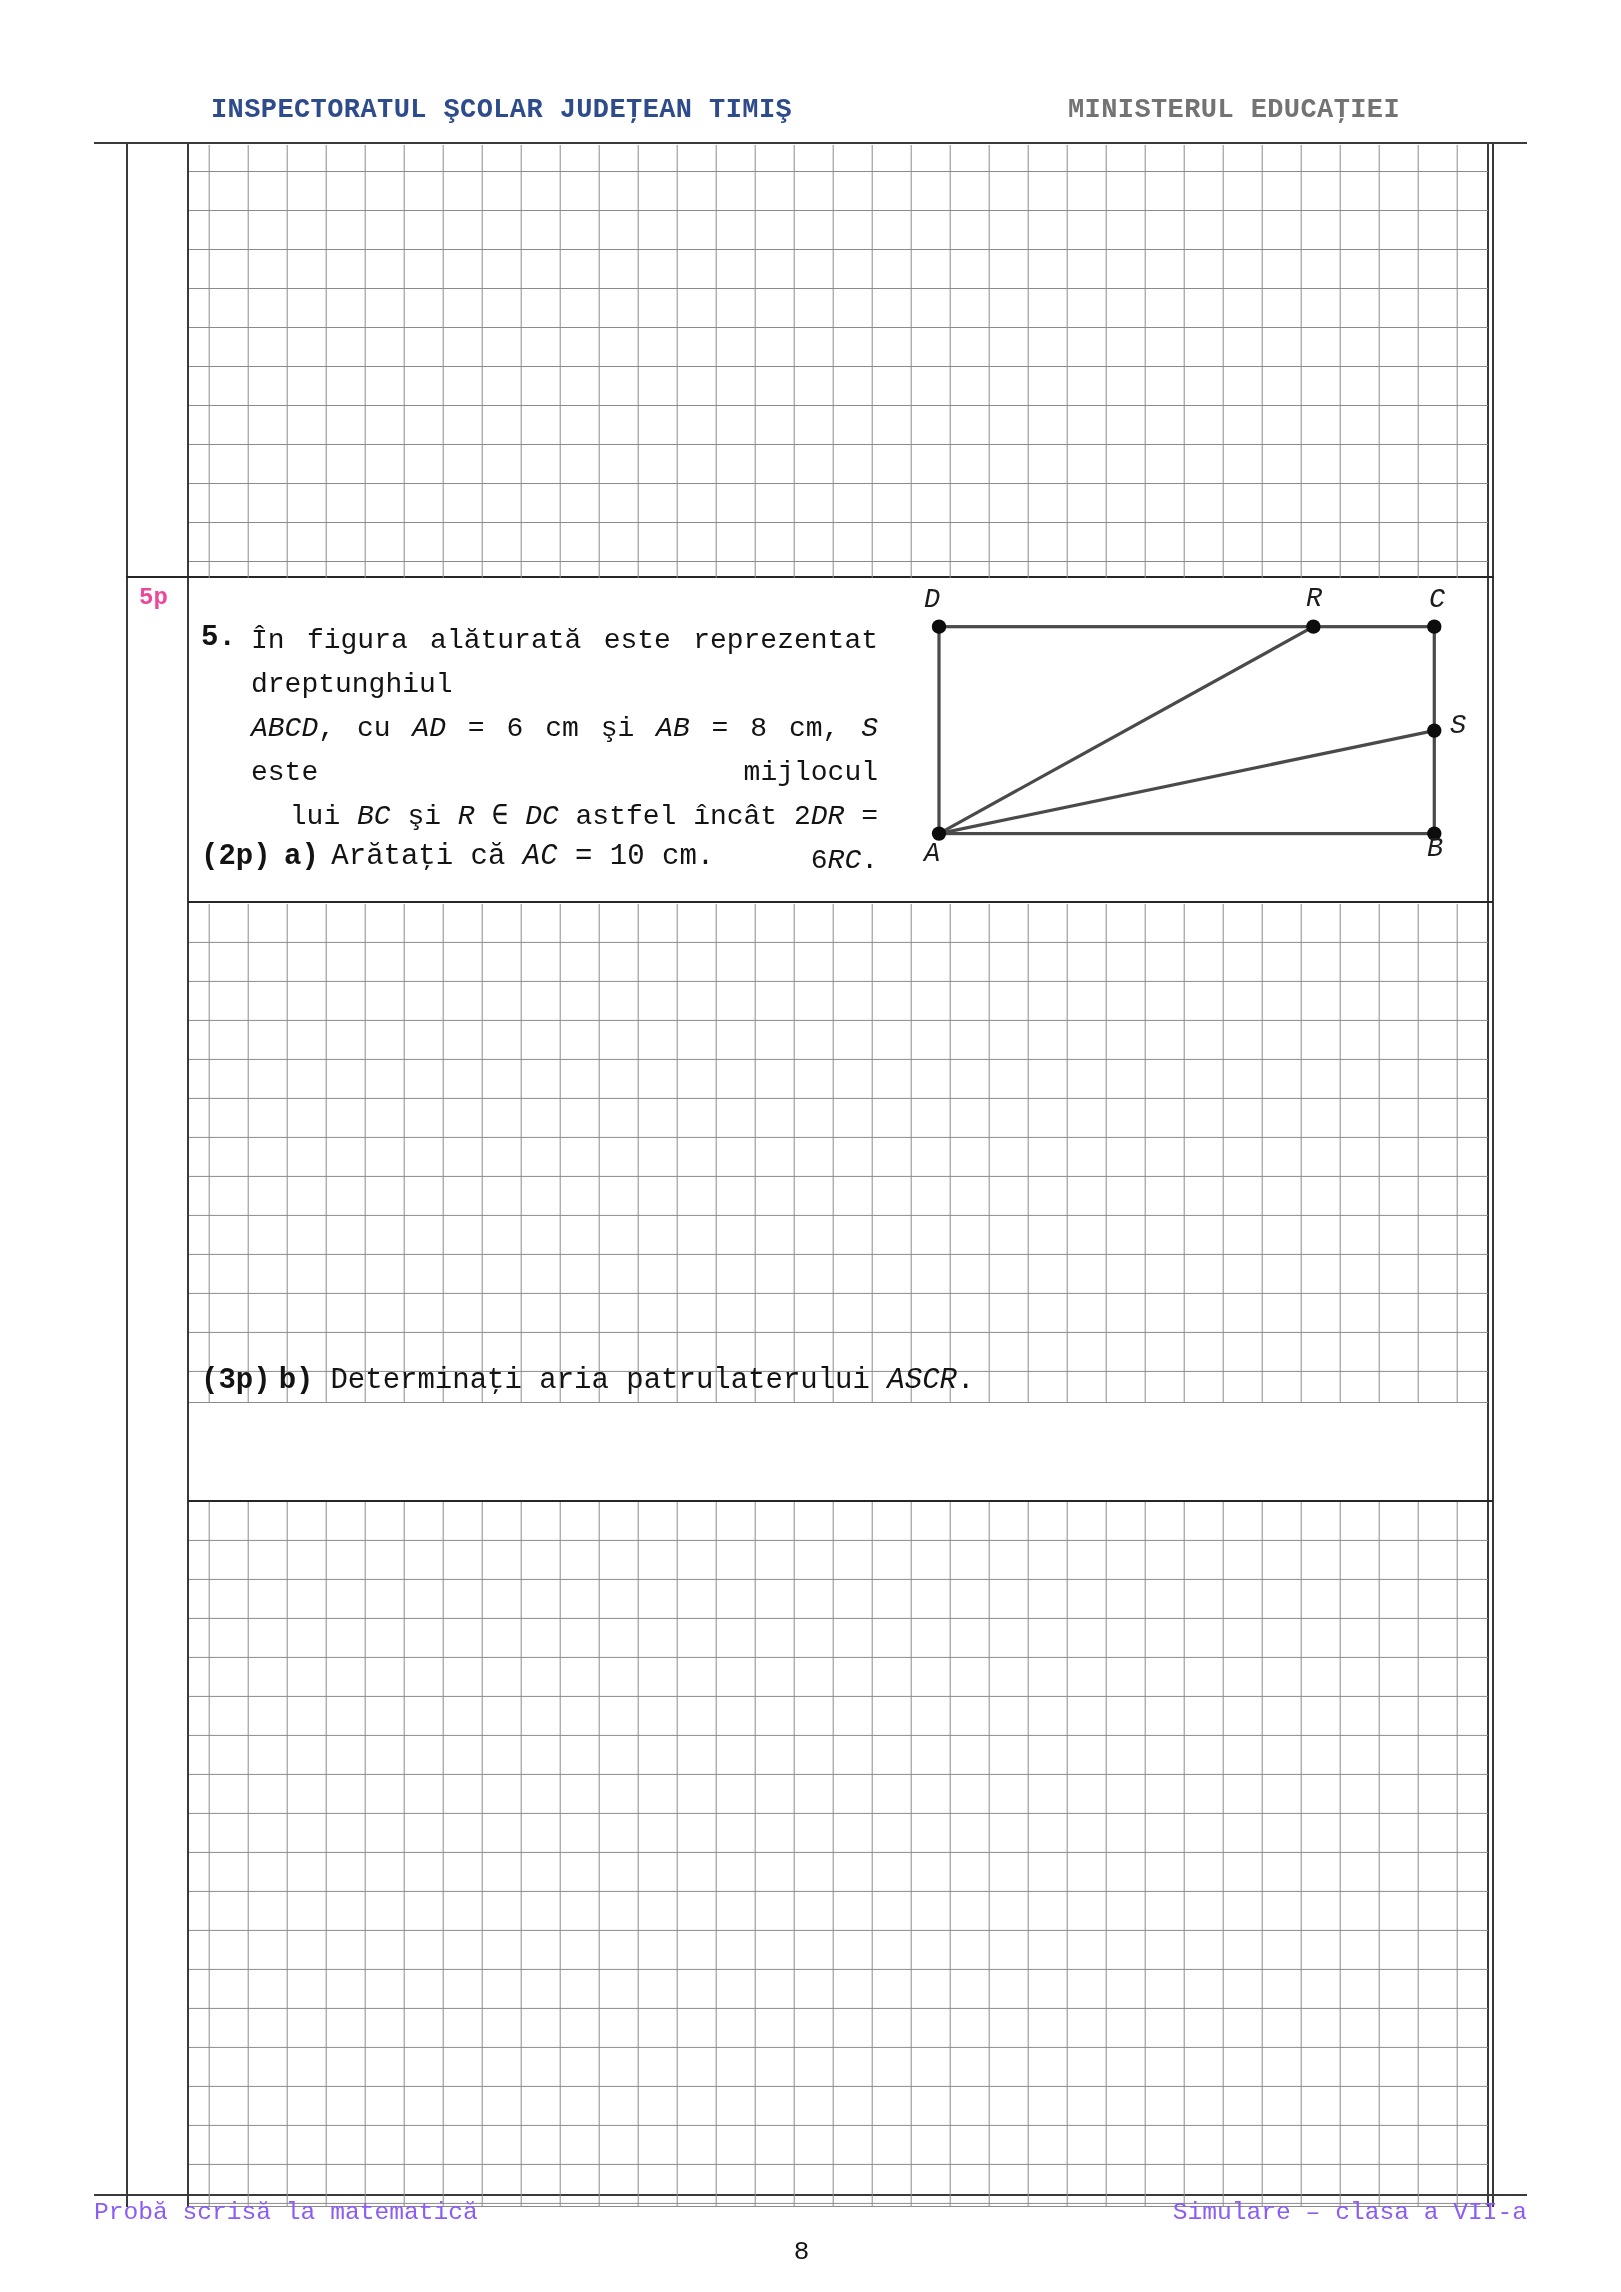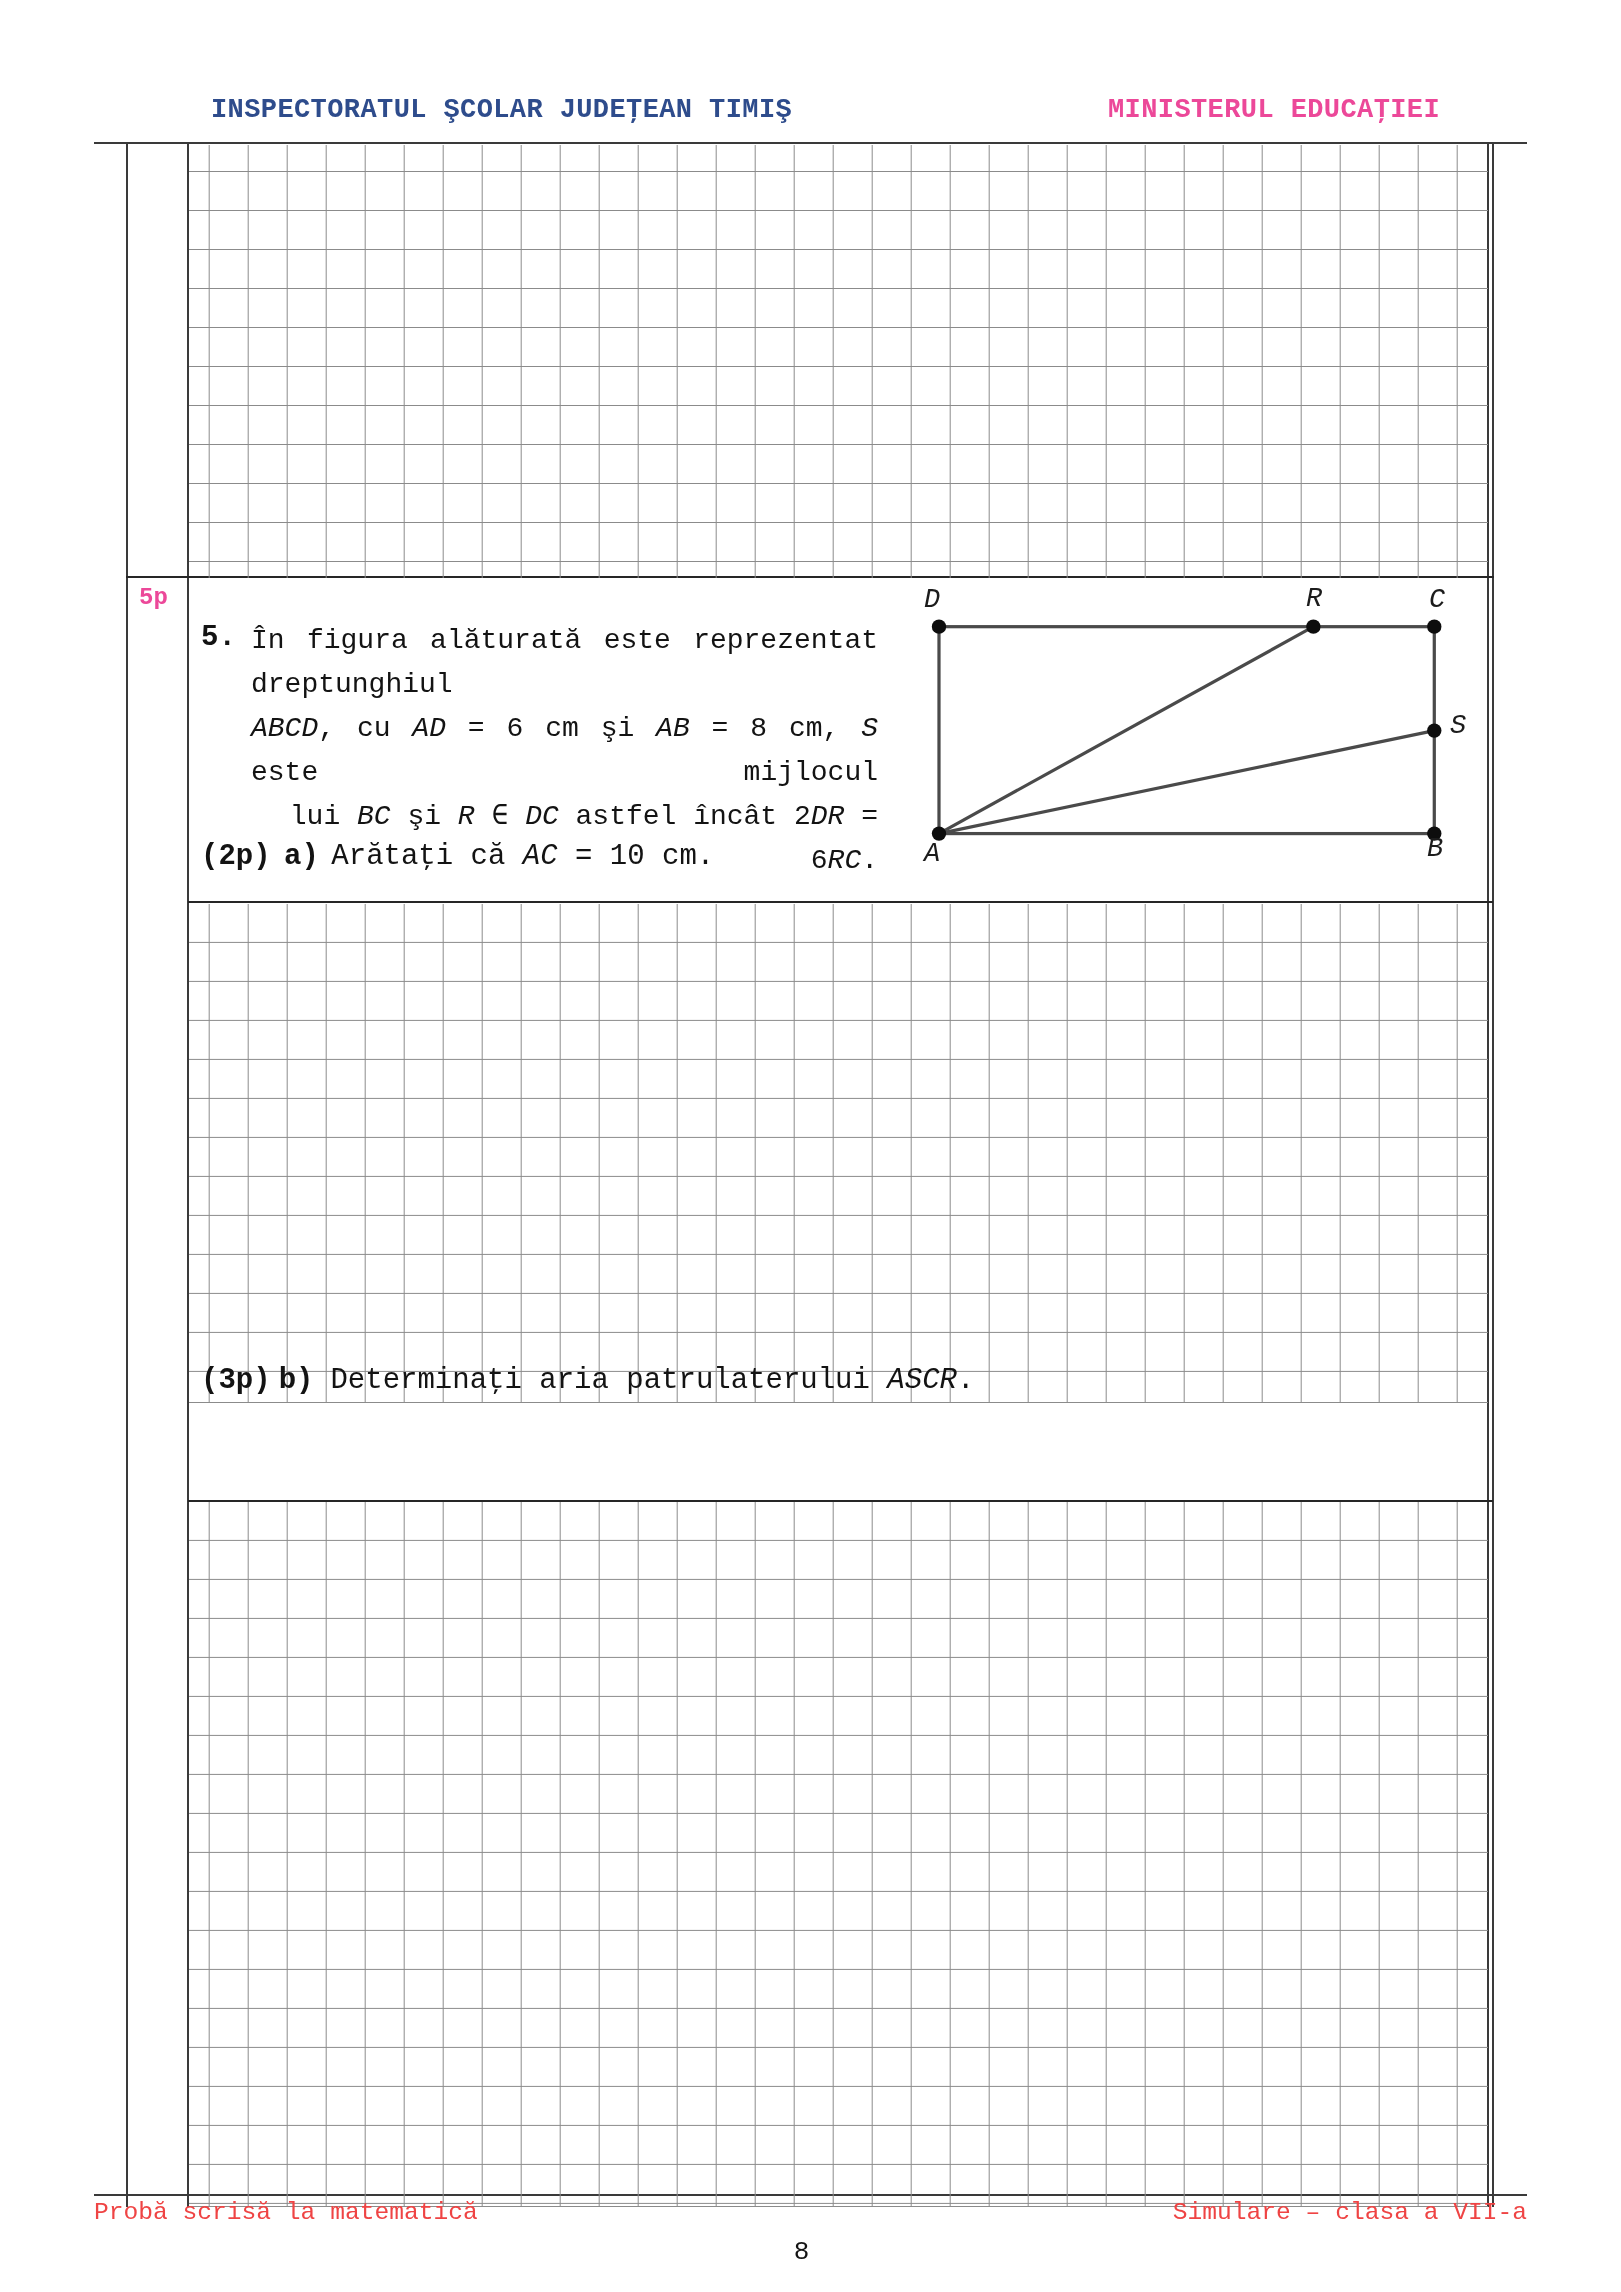--- a/index.html
+++ b/index.html
@@ -44,30 +44,30 @@
   .statement .line.last{text-align:right;}
   .subq{position:absolute;left:201px;font-size:29px;white-space:nowrap;color:#131313;}
   .subq .bld{font-weight:bold;}
   .subq .lett{font-weight:bold;margin-left:13.4px;}
   .subq .txt{margin-left:12.5px;}
   .mi{font-style:italic;}
   .fig-label{
     position:absolute;transform:translate(-50%,-50%);
     font-size:27px;font-style:italic;color:#1c1c1c;white-space:nowrap;
   }
-  .footer-text{position:absolute;top:2151px;font-size:24.6px;color:#ef4444;white-space:nowrap;}
+  .footer-text{position:absolute;top:2151px;font-size:24.6px;color:#8b5cf6;white-space:nowrap;}
   .page-num{position:absolute;left:770px;top:2189px;width:63px;text-align:center;font-size:26px;color:#131313;}
 </style>
 </head>
 <body>
 
 <div class="page">
 
   <div class="hdr" style="left: 211px; color: rgb(46, 76, 140);">INSPECTORATUL ŞCOLAR  JUDEŢEAN TIMIŞ</div>
-  <div class="hdr" style="left: 1108px; color: #ec4899;">MINISTERUL EDUCAŢIEI</div>
+  <div class="hdr" style="left: 1068px; color: #737373;">MINISTERUL EDUCAŢIEI</div>
 
   <div class="hline" style="left:94px;top:94px;width:1433px;height:2.2px;"></div>
   <div class="vline" style="left:126px;top:94px;width:1.8px;height:2065px;"></div>
   <div class="vline" style="left:187px;top:94px;width:2px;height:2065px;"></div>
   <div class="vline" style="left:1487px;top:94px;width:1.8px;height:2065px;"></div>
   <div class="vline" style="left:1492px;top:94px;width:1.8px;height:2065px;"></div>
   <div class="hline dark" style="left:126px;top:528px;width:1368px;height:2.3px;"></div>
   <div class="hline" style="left:94px;top:2146px;width:1433px;height:2px;"></div>
 
   <div class="grid phase-top" style="left:189px;top:97px;width:1299px;height:433px;"></div>

